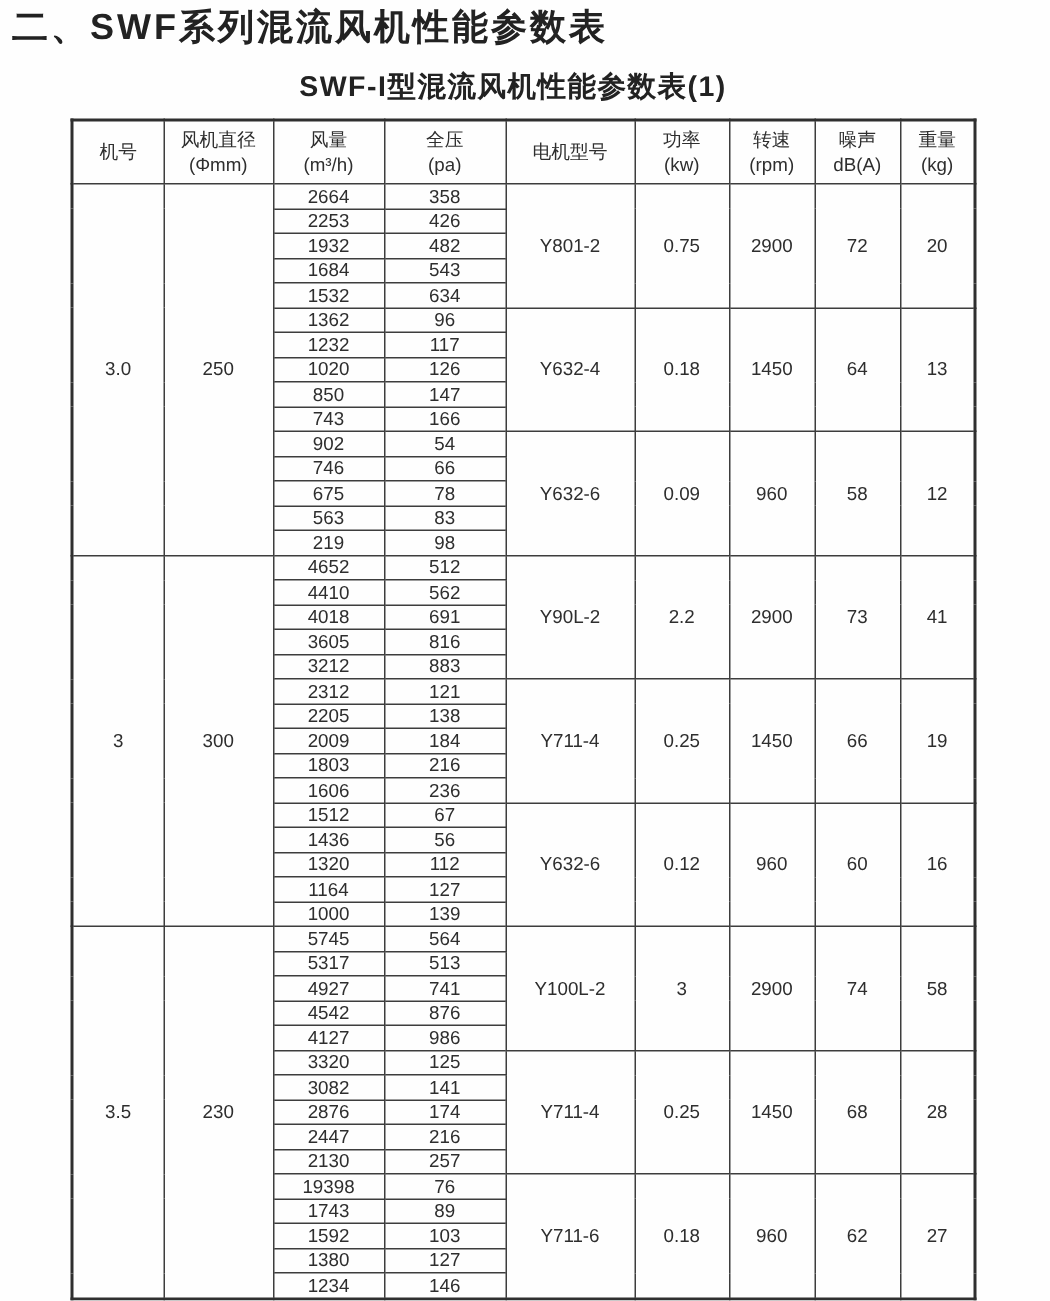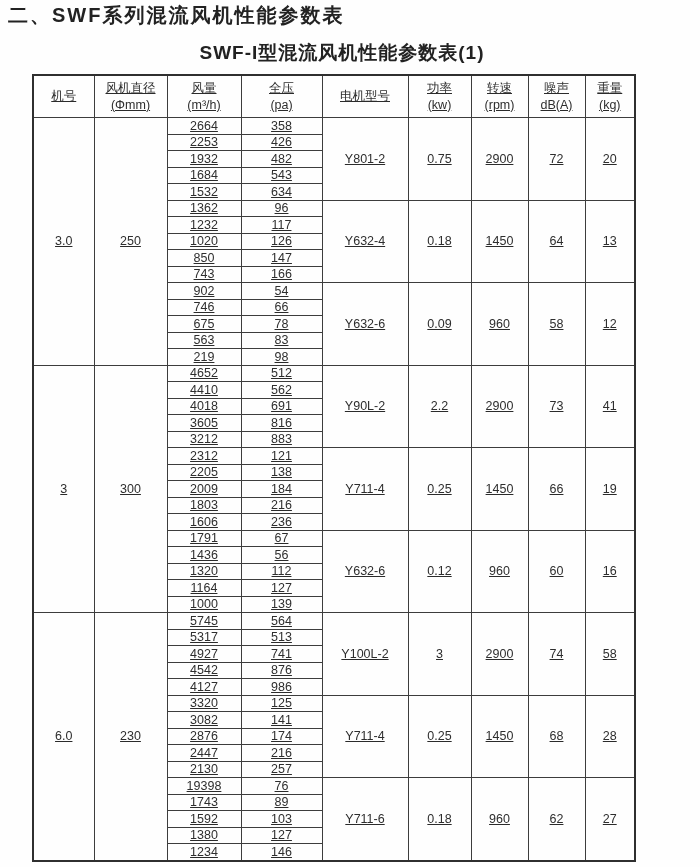--- a/index.html
+++ b/index.html
@@ -12,40 +12,39 @@
   }
   .page {
     position: relative;
     width: 700px; height: 867px;
     overflow: hidden;
     background: #fefefe;
   }
   .title {
     margin: 0;
     padding: 2px 0 0 8px;
-    font-size: 20px;
+    font-size: 24px;
     font-weight: bold;
     letter-spacing: 2px;
     color: #222;
     white-space: nowrap;
   }
   .subtitle {
     margin: 11px 16px 0 0;
     text-align: center;
     font-size: 19px;
     font-weight: bold;
     letter-spacing: 1px;
     color: #222;
   }
   table.fan-table {
     border-collapse: collapse;
     table-layout: fixed;
-    margin: 8px 0 0 32px;
+    margin: 8px 0 0 47px;
     border: 2px solid #2f2f2f;
-    text-decoration: underline;
   }
   .fan-table th, .fan-table td {
     border: 1px solid #3d3d3d;
     text-align: center;
     vertical-align: middle;
     padding: 0;
     font-size: 12.5px;
     color: #2e2e2e;
     overflow: hidden;
     white-space: nowrap;
@@ -241,21 +240,21 @@
         </tr>
         <tr>
           <td>1803</td>
           <td>216</td>
         </tr>
         <tr>
           <td>1606</td>
           <td>236</td>
         </tr>
         <tr>
-          <td>1791</td>
+          <td>1512</td>
           <td>67</td>
           <td rowspan="5">Y632-6</td>
           <td rowspan="5">0.12</td>
           <td rowspan="5">960</td>
           <td rowspan="5">60</td>
           <td rowspan="5">16</td>
         </tr>
         <tr>
           <td>1436</td>
           <td>56</td>
@@ -266,21 +265,21 @@
         </tr>
         <tr>
           <td>1164</td>
           <td>127</td>
         </tr>
         <tr>
           <td>1000</td>
           <td>139</td>
         </tr>
         <tr>
-          <td rowspan="15">6.0</td>
+          <td rowspan="15">3.5</td>
           <td rowspan="15">230</td>
           <td>5745</td>
           <td>564</td>
           <td rowspan="5">Y100L-2</td>
           <td rowspan="5">3</td>
           <td rowspan="5">2900</td>
           <td rowspan="5">74</td>
           <td rowspan="5">58</td>
         </tr>
         <tr>

